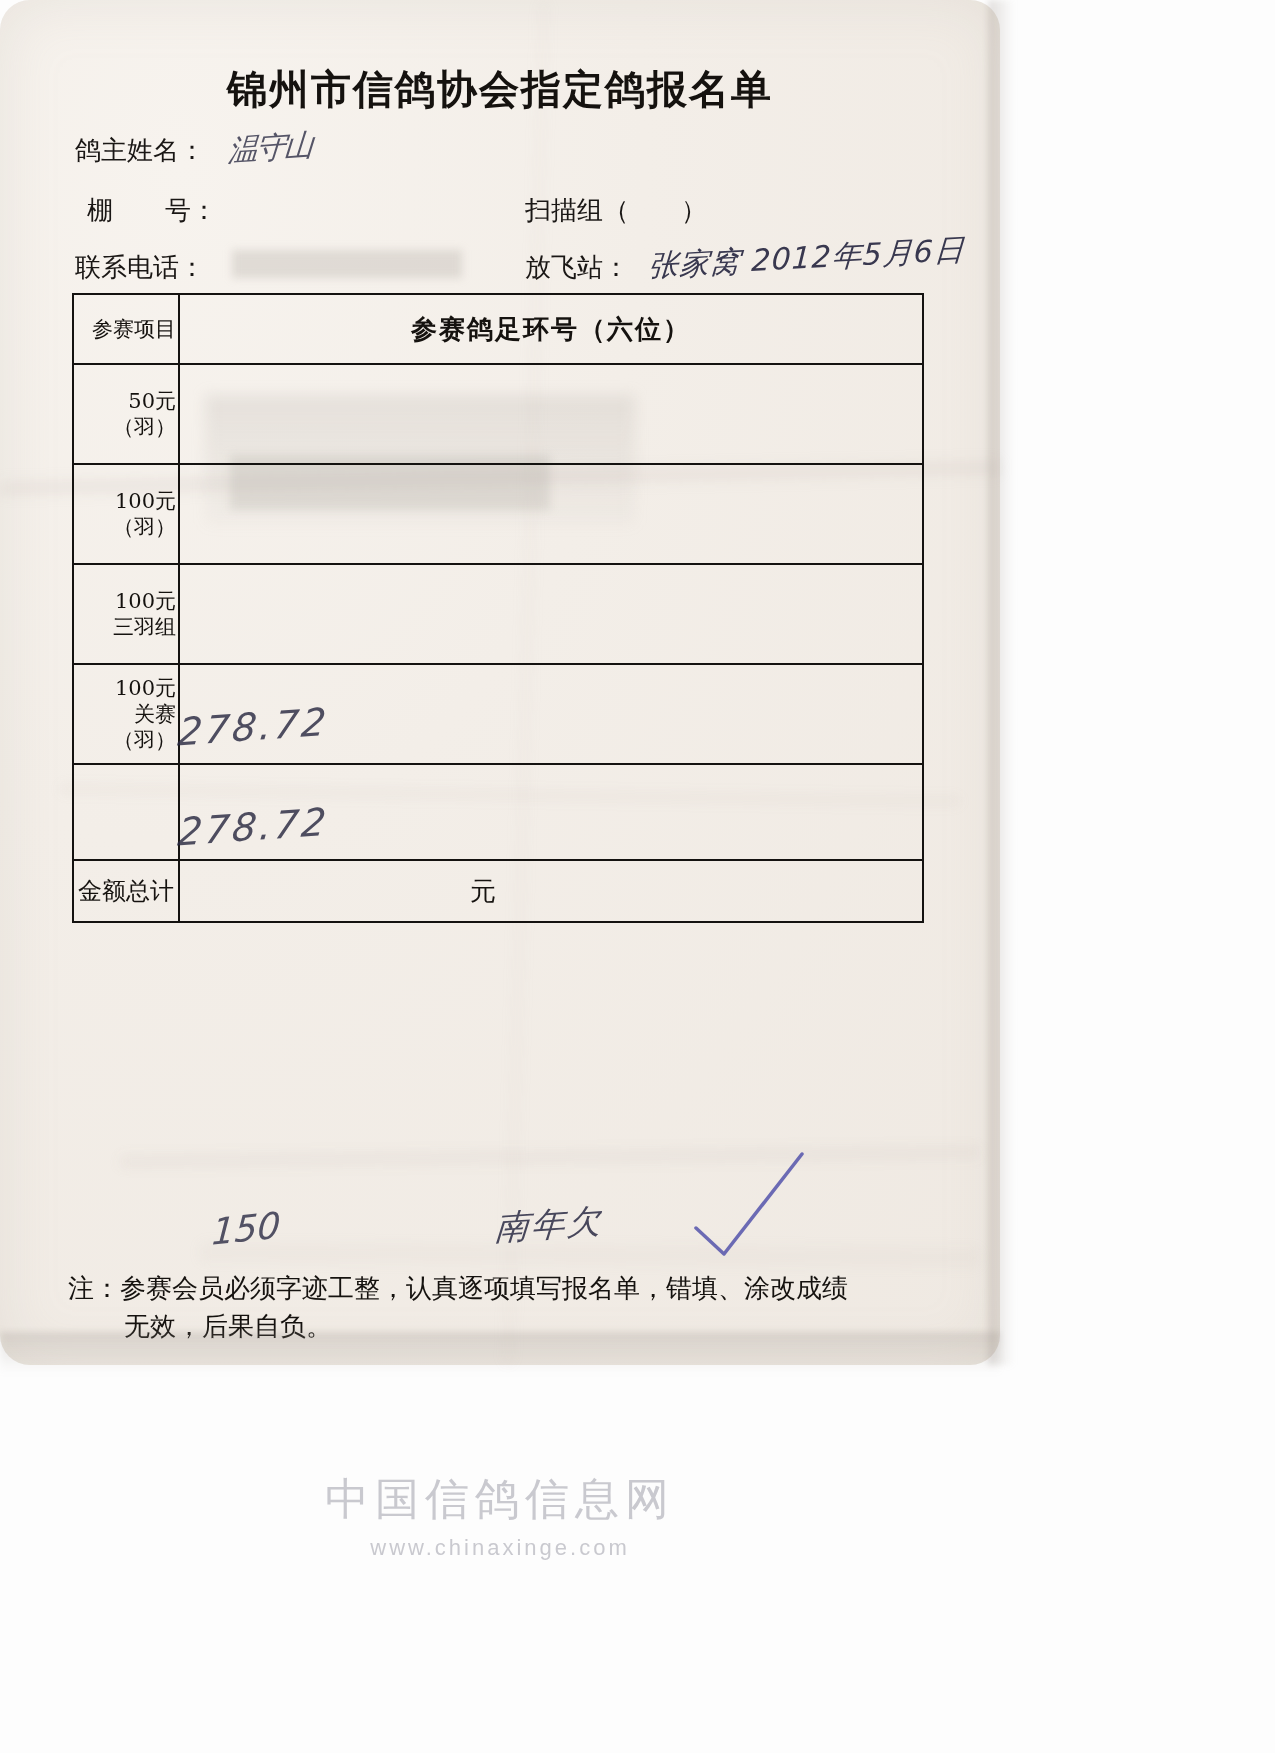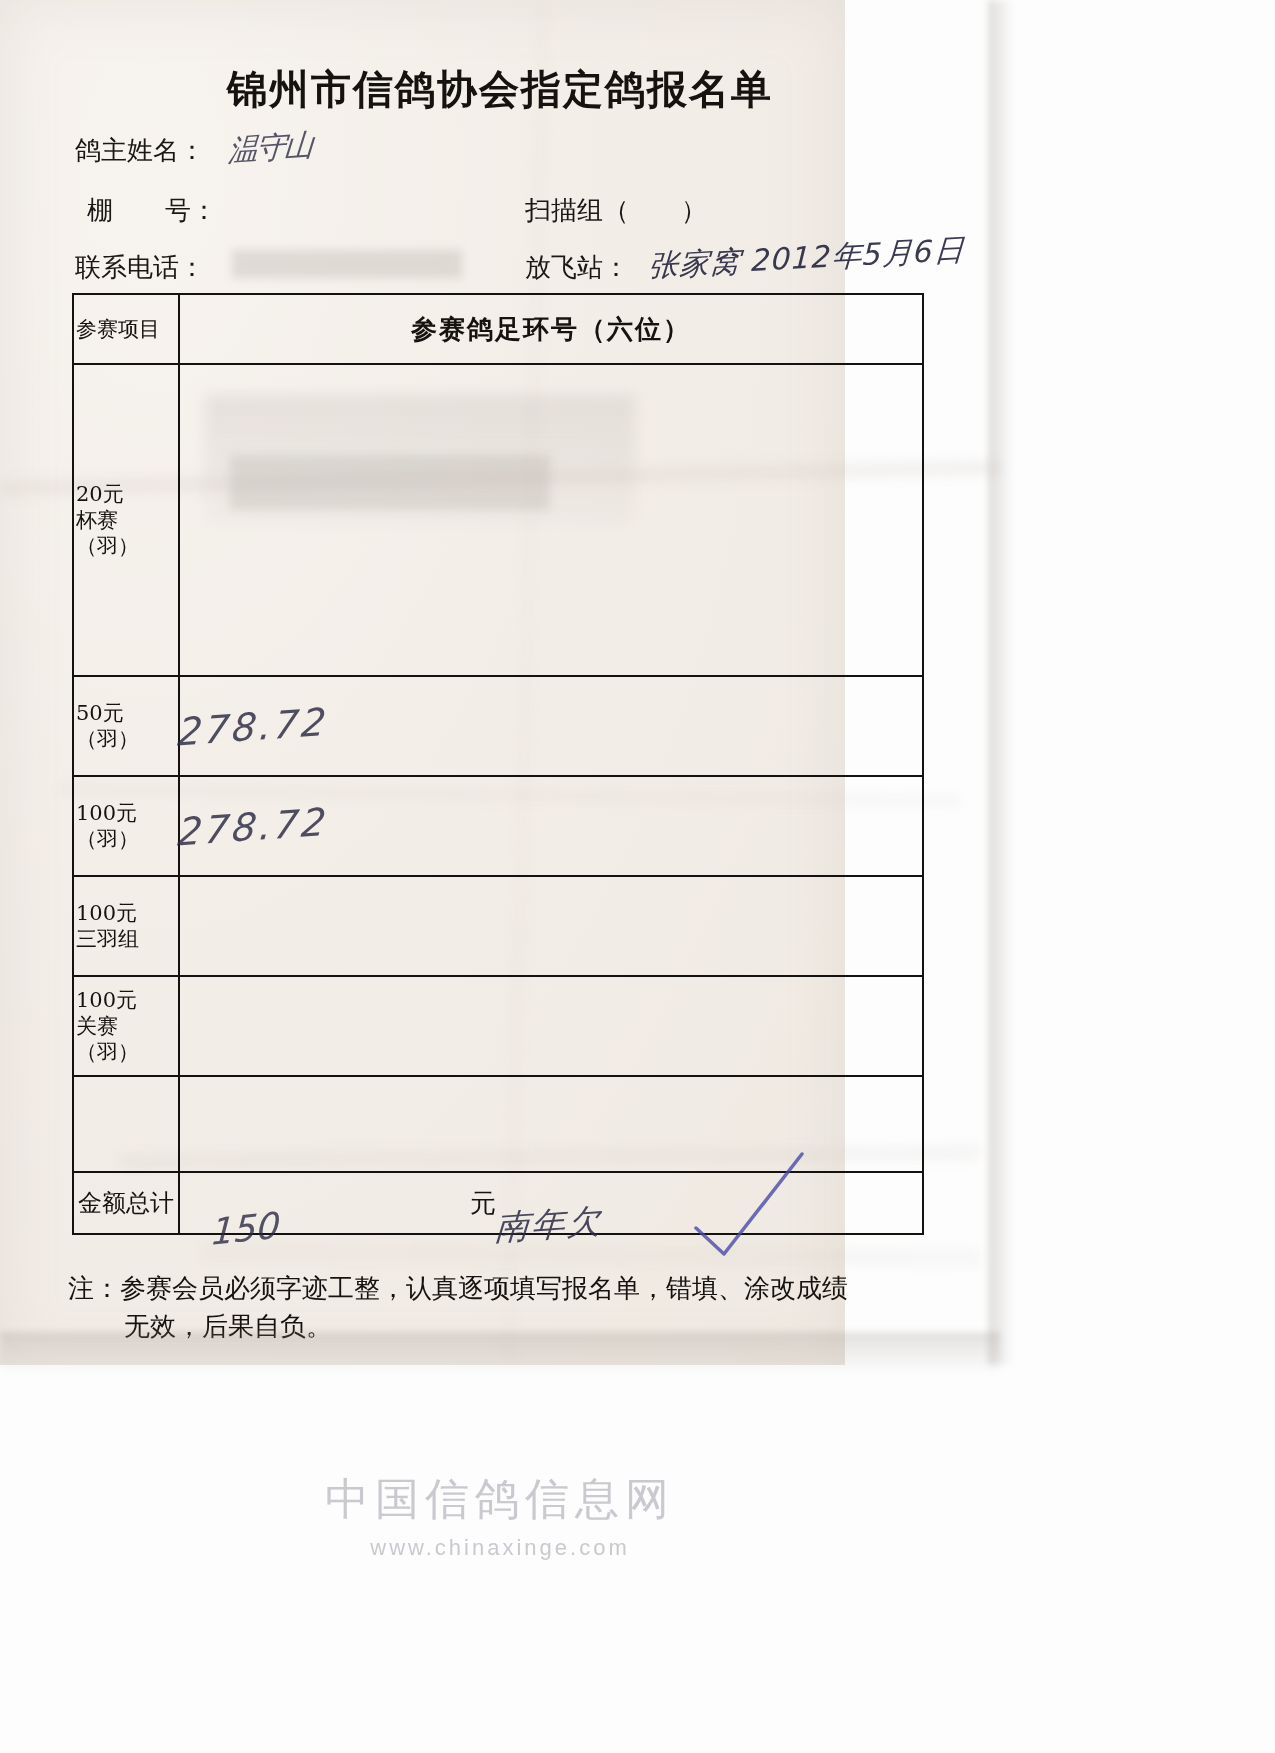--- a/index.html
+++ b/index.html
@@ -20,25 +20,26 @@
     position: absolute;
     inset: 0;
     background: #fdfdfd;
   }
 
   
   .sheet {
     position: absolute;
     left: 0;
     top: 0;
-    width: 845px;
+    width: 1000px;
     height: 1365px;
     background:
       radial-gradient(ellipse at 18% 12%, #f7f3ee 0%, #f3eee8 40%, #efe9e2 100%);
     box-shadow: inset 0 0 60px rgba(180,170,160,0.18);
+    border-radius: 30px;
   }
   
   .crease {
     position: absolute;
     background: rgba(190,182,172,0.16);
     filter: blur(6px);
     pointer-events: none;
   }
   .c1 { left: 0;   top: 470px;  width: 1000px; height: 16px; transform: rotate(-1.2deg); }
   .c2 { left: 60px; top: 790px; width: 900px;  height: 10px; transform: rotate(0.8deg); opacity:.7;}
@@ -184,21 +185,21 @@
     table-layout: fixed;
     background: transparent;
   }
   .tbl td {
     border: 2px solid #141210;
     vertical-align: middle;
     color: #15120f;
     font-family: "DejaVu Serif", "Liberation Serif", serif;
     background: transparent;
   }
-  .col-item { width: 100px; text-align: left; font-size: 21px; line-height: 1.25; padding: 6px 2px; }
+  .col-item { width: 100px; text-align: right; font-size: 21px; line-height: 1.25; padding: 6px 2px; }
   .col-ring { padding: 4px 8px; }
   .hdr-item { font-size: 21px; height: 56px; }
   .hdr-ring { font-size: 26px; font-weight: bold; text-align: center; letter-spacing: 2px; }
   .r-big   { height: 312px; }
   .r-med   { height: 100px; padding-left: 8px; }
   .r-blank { height: 96px; }
   .r-total { height: 62px; }
   .total-label { font-size: 24px; text-align: center; }
   .total-cell {
     font-size: 26px;
@@ -291,28 +292,20 @@
   <div class="ghost"></div>
   <div class="ghost2"></div>
 
   <table class="tbl">
     <tbody>
         <tr>
       <td class="col-item hdr-item">参赛项目</td>
       <td class="col-ring hdr-ring">参赛鸽足环号（六位）</td>
     </tr>
 
-    <tr class="r-big">
-      <td class="col-item">
-        <div>20元</div>
-        <div>杯赛</div>
-        <div>（羽）</div>
-      </td>
-      <td class="col-ring"></td>
-    </tr>
 
     <tr class="r-med">
       <td class="col-item">
         <div>50元</div>
         <div>（羽）</div>
       </td>
       <td class="col-ring"></td>
     </tr>
 
     <tr class="r-med">

